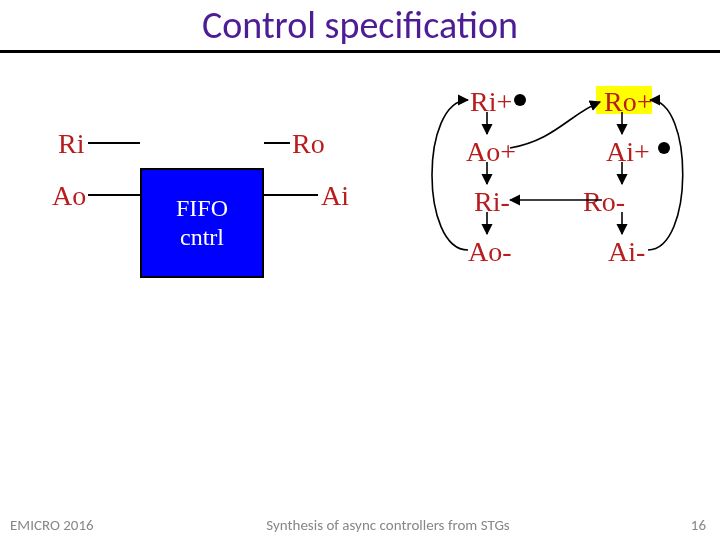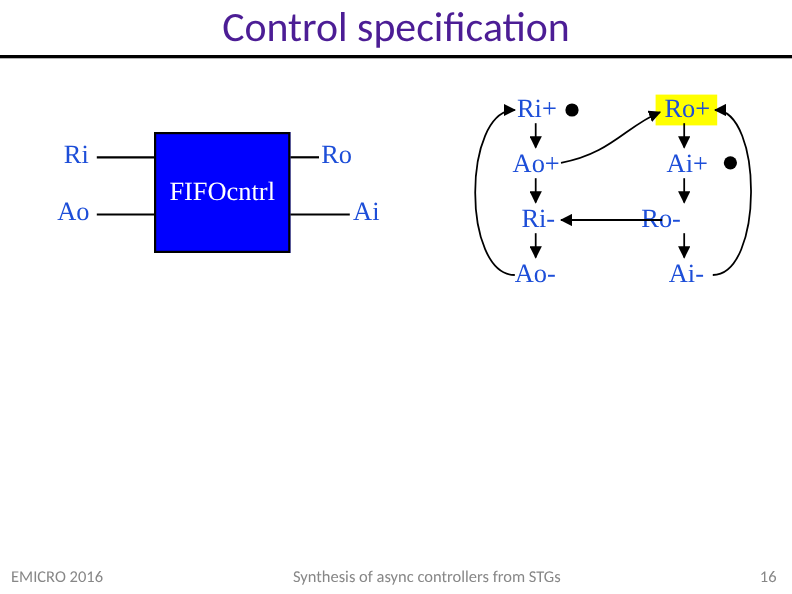--- a/index.html
+++ b/index.html
@@ -20,31 +20,32 @@
     font-family: Calibri, "Segoe UI", sans-serif;
     font-size: 38px;
     color: #4c1d95;
   }
   .title-rule {
     border: none;
     border-top: 3px solid #000;
     margin: 2px 0 0 0;
   }
   .stage { position: absolute; left: 0; top: 70px; width: 720px; height: 420px; }
-  .label { position: absolute; font-size: 24px; color: #1d4ed8; }
+  .label { position: absolute; font-size: 28px; color: #b91c1c; }
   .signal-box {
     position: absolute;
     width: 124px;
     height: 110px;
     background: #0000ff;
     border: 2px solid #000;
     display: flex;
-    flex-direction: row;
+    flex-direction: column;
     align-items: center;
     justify-content: center;
+    margin-top: 48px;
   }
   .signal-box span { color: #fff; font-size: 24px; line-height: 1.2; }
   .highlight {
     position: absolute;
     background: #ffff00;
   }
   .footer {
     position: absolute;
     left: 0; bottom: 0;
     width: 720px;

